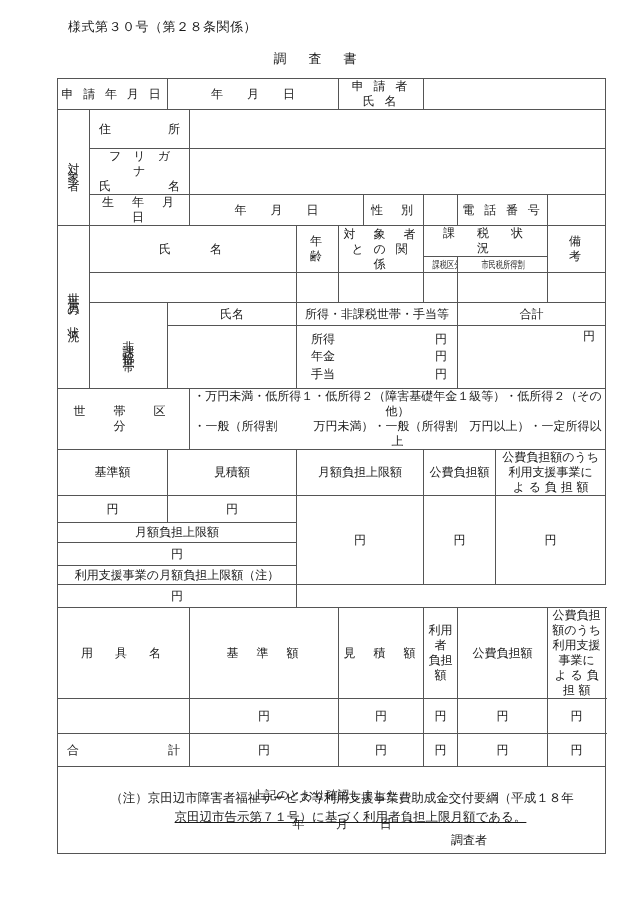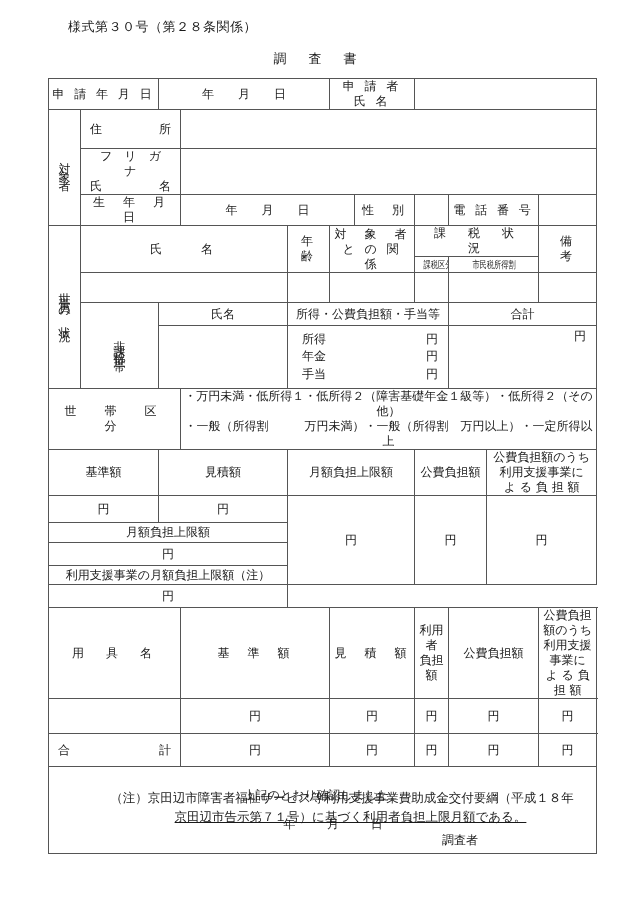--- a/index.html
+++ b/index.html
@@ -35,21 +35,21 @@
     top: 50px;
     width: 630px;
     text-align: center;
     font-size: 13px;
     letter-spacing: 22px;
     text-indent: 22px;
     white-space: nowrap;
   }
   table.grid {
     position: absolute;
-    left: 48px;
+    left: 57px;
     top: 78px;
     width: 548px;
     border-collapse: collapse;
     table-layout: fixed;
   }
   table.grid td {
     border: 1px solid #555;
     font-size: 12px;
     padding: 0 3px;
     vertical-align: middle;
@@ -228,21 +228,21 @@
       <td></td>
       <td colspan="2"></td>
       <td></td>
     </tr>
 
     <tr>
       <td rowspan="2">
         <span class="vlabel-tight">非課税世帯</span>
       </td>
       <td colspan="2" style="height:22px"><span>氏名</span></td>
-      <td colspan="4"><span>所得・公費負担額・手当等</span></td>
+      <td colspan="4"><span>所得・非課税世帯・手当等</span></td>
       <td colspan="3"><span>合計</span></td>
     </tr>
 
     <tr>
       <td colspan="2" style="height:62px"></td>
       <td colspan="4" style="text-align:right;padding:0">
         <div class="moneyrow">
           <span>所得</span>
               <span>円</span>
         </div>

